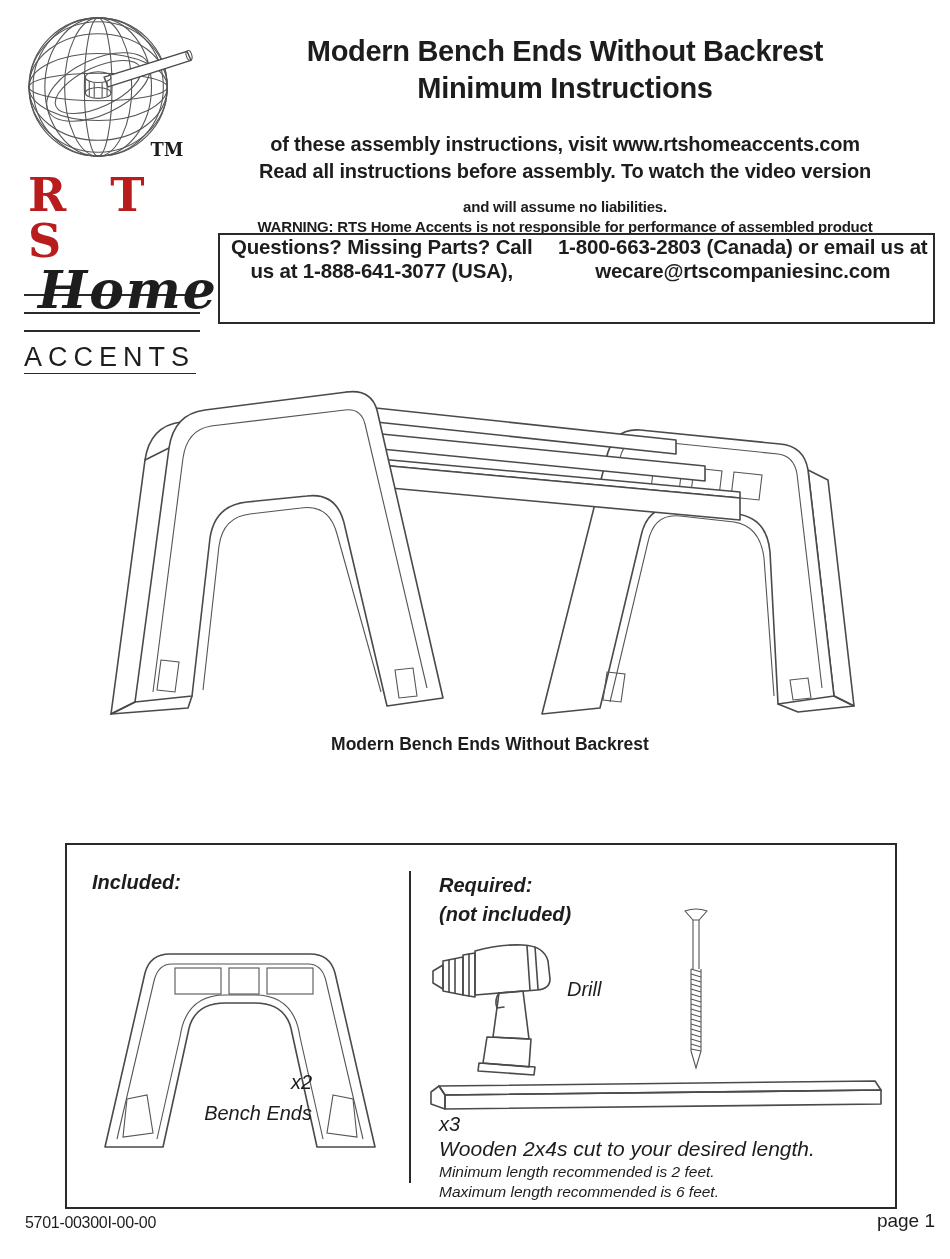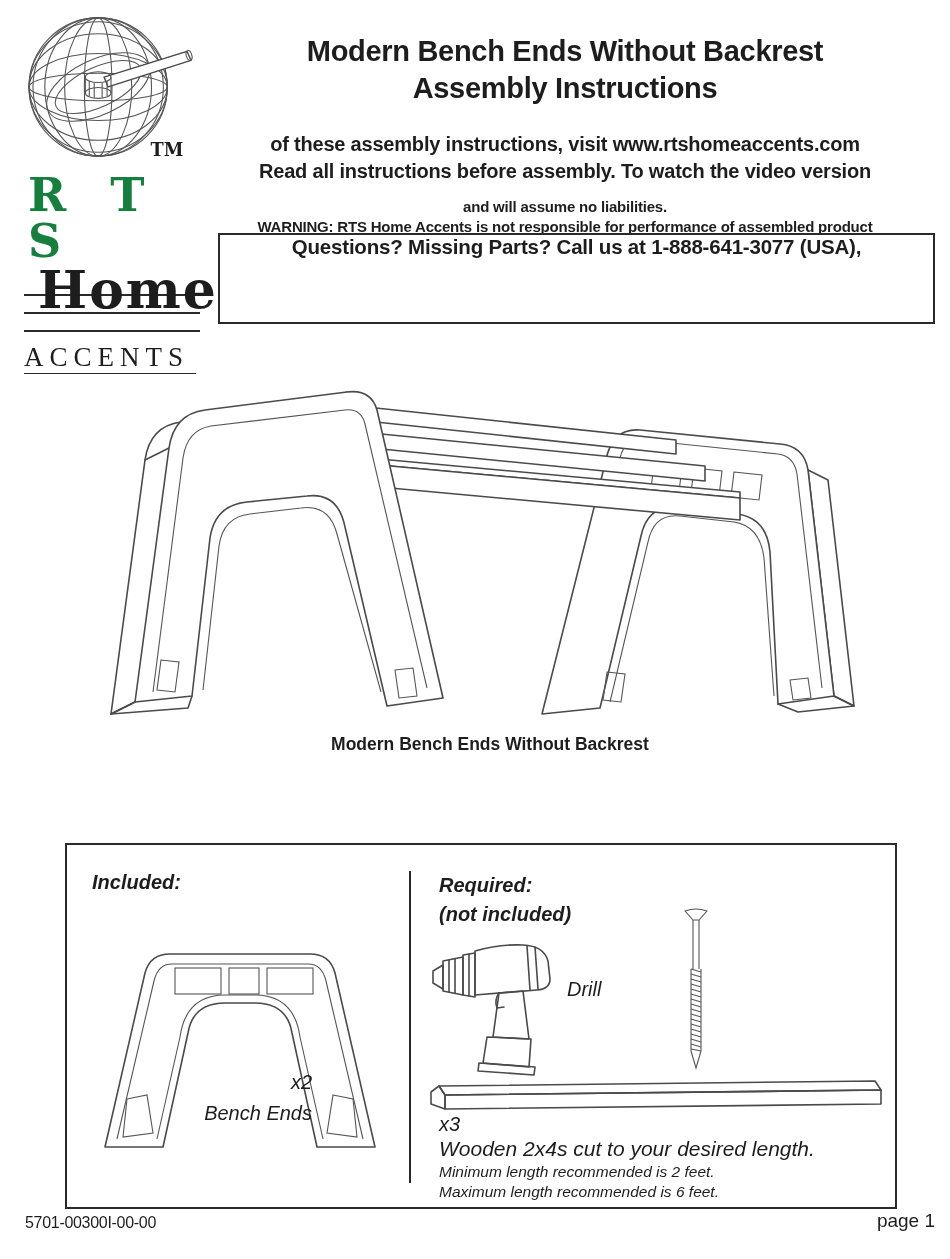--- a/index.html
+++ b/index.html
@@ -10,32 +10,32 @@
   }
   svg { display:block; }
   .art { stroke:#4a4a4a; stroke-width:1.6; fill:none; stroke-linejoin:round; stroke-linecap:round; }
   .art-face { stroke:#4a4a4a; stroke-width:1.6; fill:#ffffff; stroke-linejoin:round; }
   .art-thin { stroke:#555; stroke-width:1.1; fill:none; }
 
   
   .logo { position:absolute; left:16px; top:8px; width:200px; }
   .logo-rts {
     font-family:"DejaVu Serif","Liberation Serif",serif; font-weight:bold;
-    font-size:46px; letter-spacing:14px; color:#15803d; margin:6px 0 0 12px; line-height:1;
+    font-size:46px; letter-spacing:14px; color:#b91c1c; margin:6px 0 0 12px; line-height:1;
   }
   .logo-script-wrap { position:relative; width:176px; margin-left:8px; height:78px; }
   .logo-line { position:absolute; left:0; right:0; height:1.5px; background:#2a2a2a; }
   .logo-home {
     position:relative; z-index:1;
-    font-family:"DejaVu Serif","Liberation Serif",serif; font-weight:bold;
+    font-family:"DejaVu Serif","Liberation Serif",serif; font-style:italic; font-weight:bold;
     font-size:52px; line-height:1; padding-left:14px; letter-spacing:2px;
   }
   .logo-accents {
     position:relative; z-index:1;
-    font-family:Liberation Serif, serif; font-size:27px; letter-spacing:6px;
+    font-family:Liberation Sans, sans-serif; font-size:27px; letter-spacing:6px;
     margin-left:8px; width:172px; border-bottom:1.5px solid #2a2a2a; line-height:1.15;
   }
 
   
   .title-block { position:absolute; left:185px; top:33px; width:760px; text-align:center; }
   .title { font-weight:bold; font-size:29px; line-height:1.28; letter-spacing:-0.3px; }
   .subtitle { margin-top:24px; font-weight:bold; font-size:20px; line-height:1.32; letter-spacing:-0.2px; }
   .warning { margin-top:13px; font-weight:bold; font-size:15px; line-height:1.3; letter-spacing:-0.2px; }
 
   .contact-box {
@@ -108,34 +108,35 @@
       <div class="logo-line" style="top:48px"></div>
       <div class="logo-line" style="top:66px"></div>
       <div class="logo-home">Home</div>
     </div>
     <div class="logo-accents">ACCENTS</div>
   </div>
 
   <div class="title-block">
     <div class="title">
       <div>Modern Bench Ends Without Backrest</div>
-      <div>Assembly Instructions</div>
+      <div>Minimum Instructions</div>
     </div>
     <div class="subtitle">
       <div>of these assembly instructions, visit www.rtshomeaccents.com</div>
       <div>Read all instructions before assembly. To watch the video version</div>
     </div>
     <div class="warning">
       <div>and will assume no liabilities.</div>
       <div>WARNING: RTS Home Accents is not responsible for performance of assembled product</div>
     </div>
   </div>
 
   <div class="contact-box">
     <div>Questions? Missing Parts? Call us at 1-888-641-3077 (USA),</div>
+    <div>1-800-663-2803 (Canada) or email us at wecare@rtscompaniesinc.com</div>
   </div>
 
   <div class="bench-figure">
     <svg width="770" height="372" viewBox="0 0 770 372">
 
       <g class="art">
         <polygon points="713,108 739,334 759,344 733,118" fill="#ffffff"></polygon>
         <path d="M 739 334 L 759 344 M 683 342 L 703 350 L 759 344"></path>
       </g>
 

